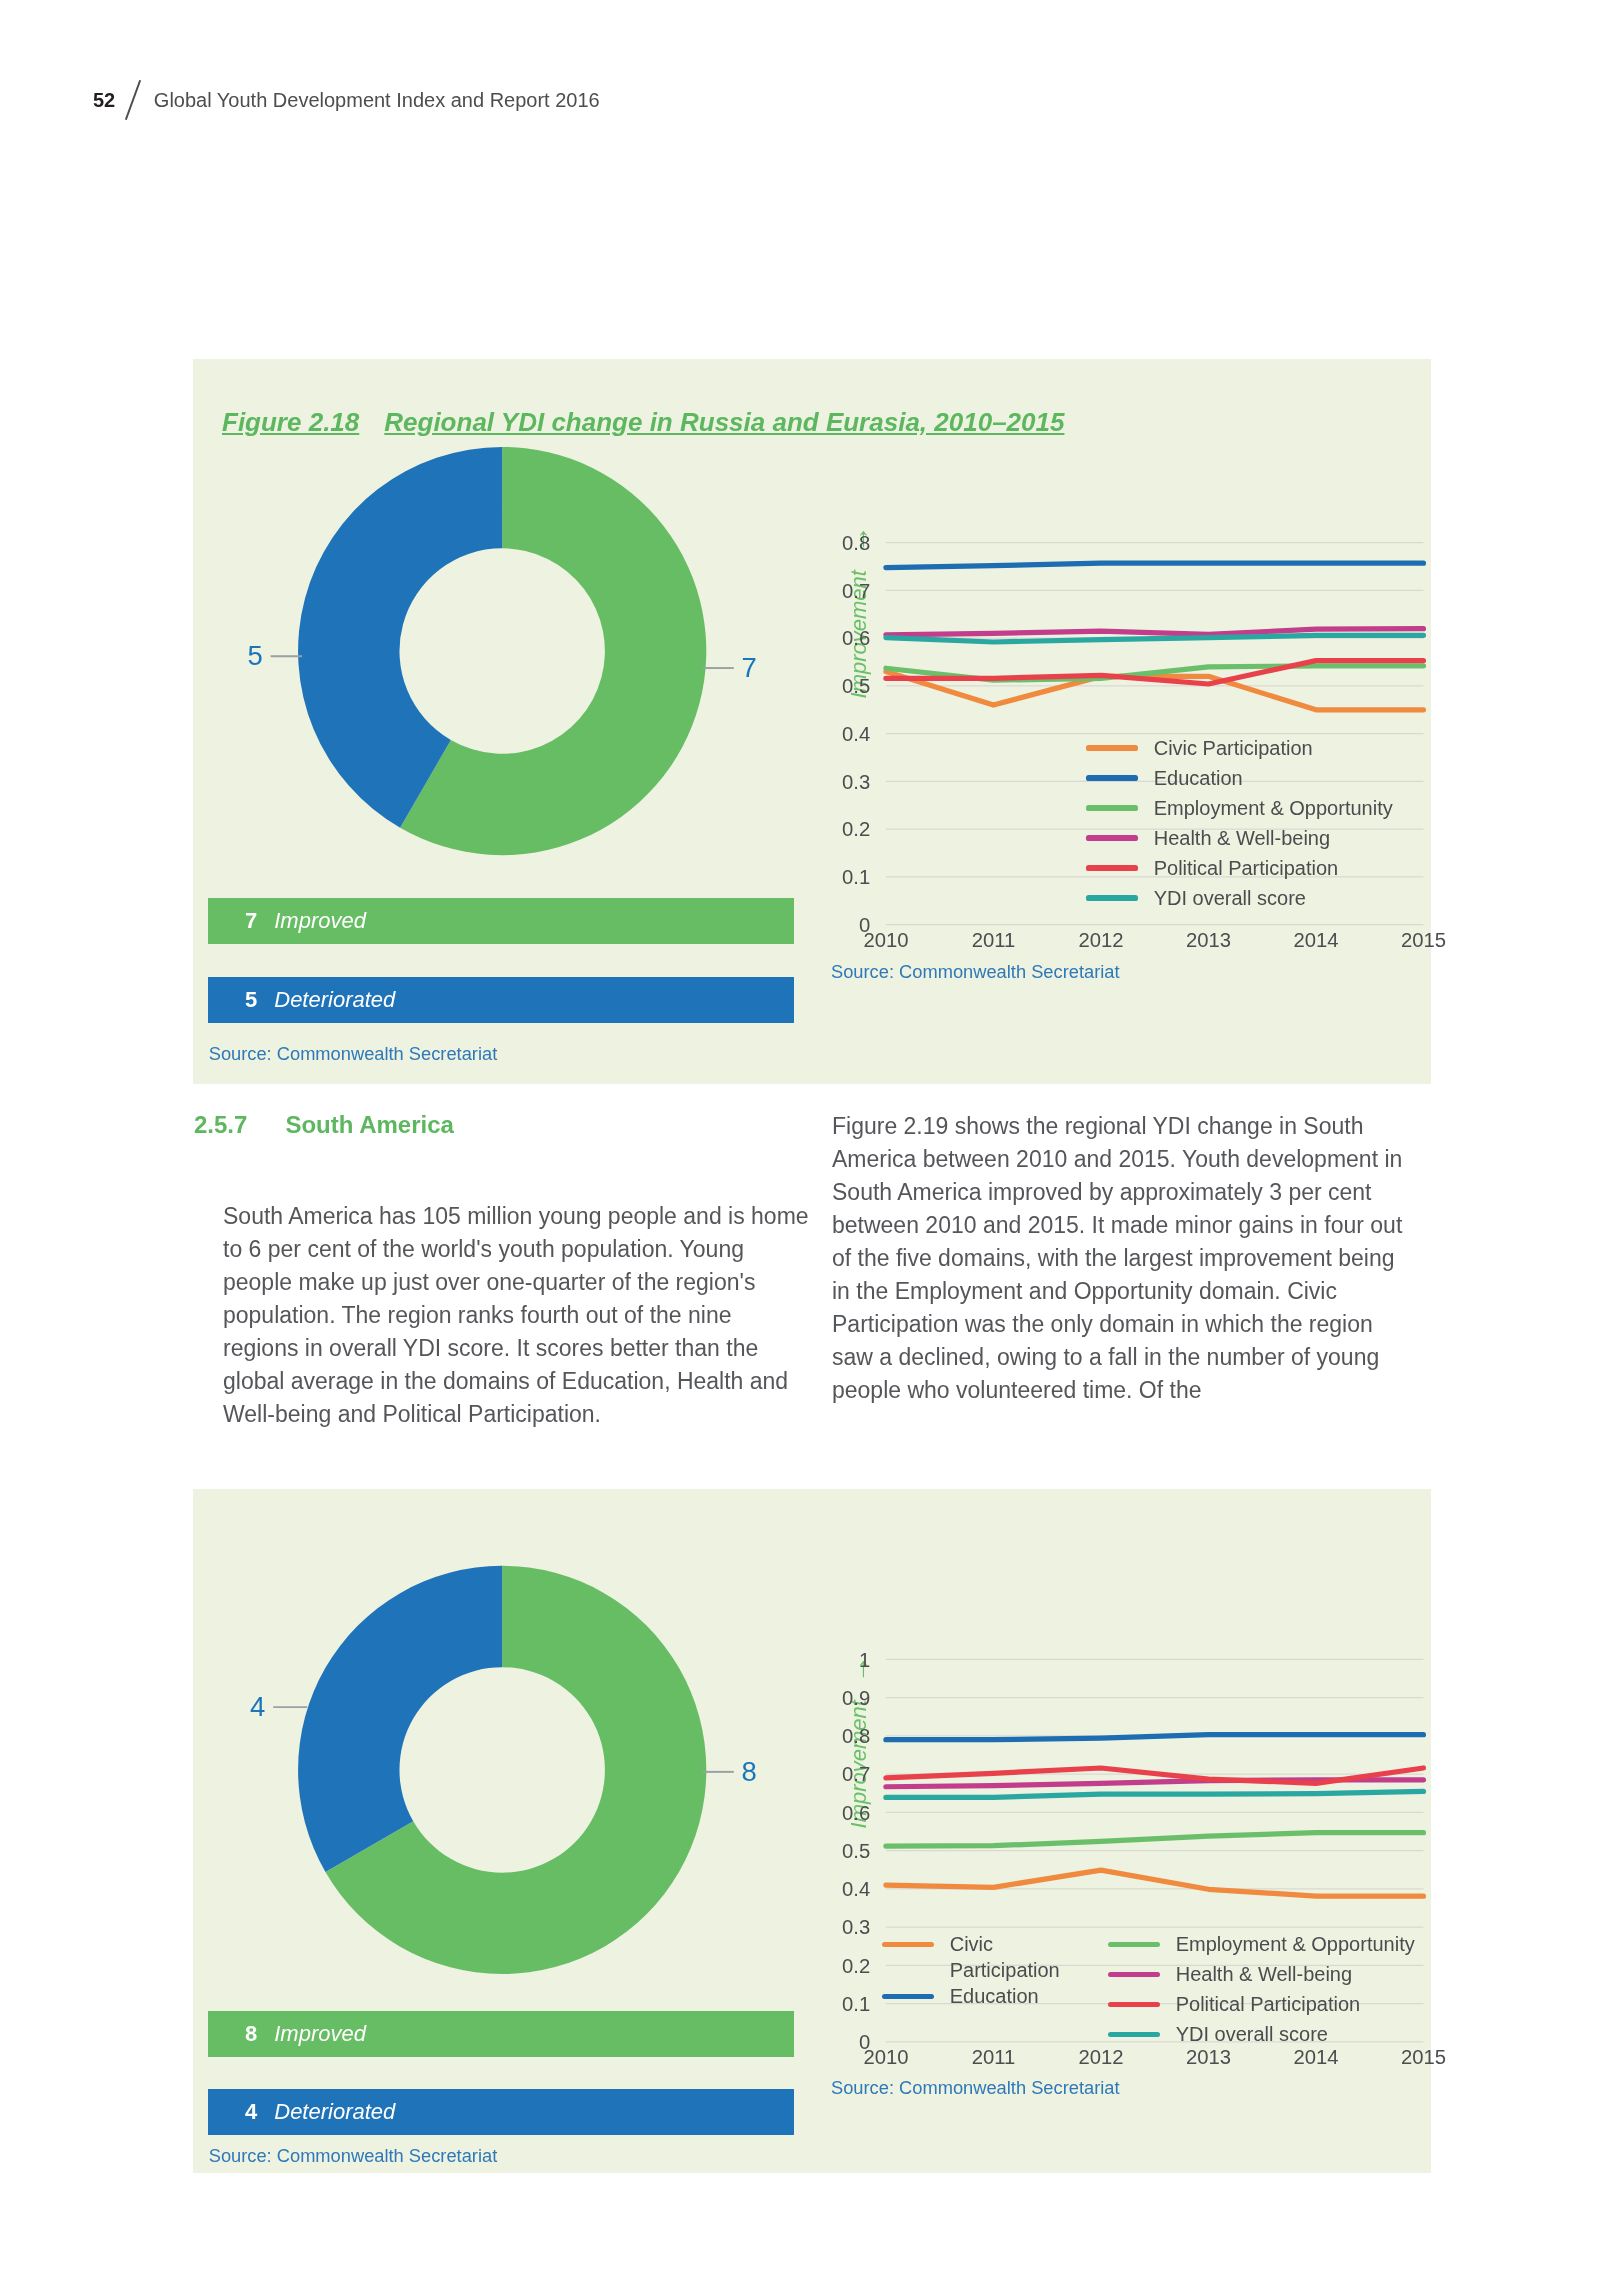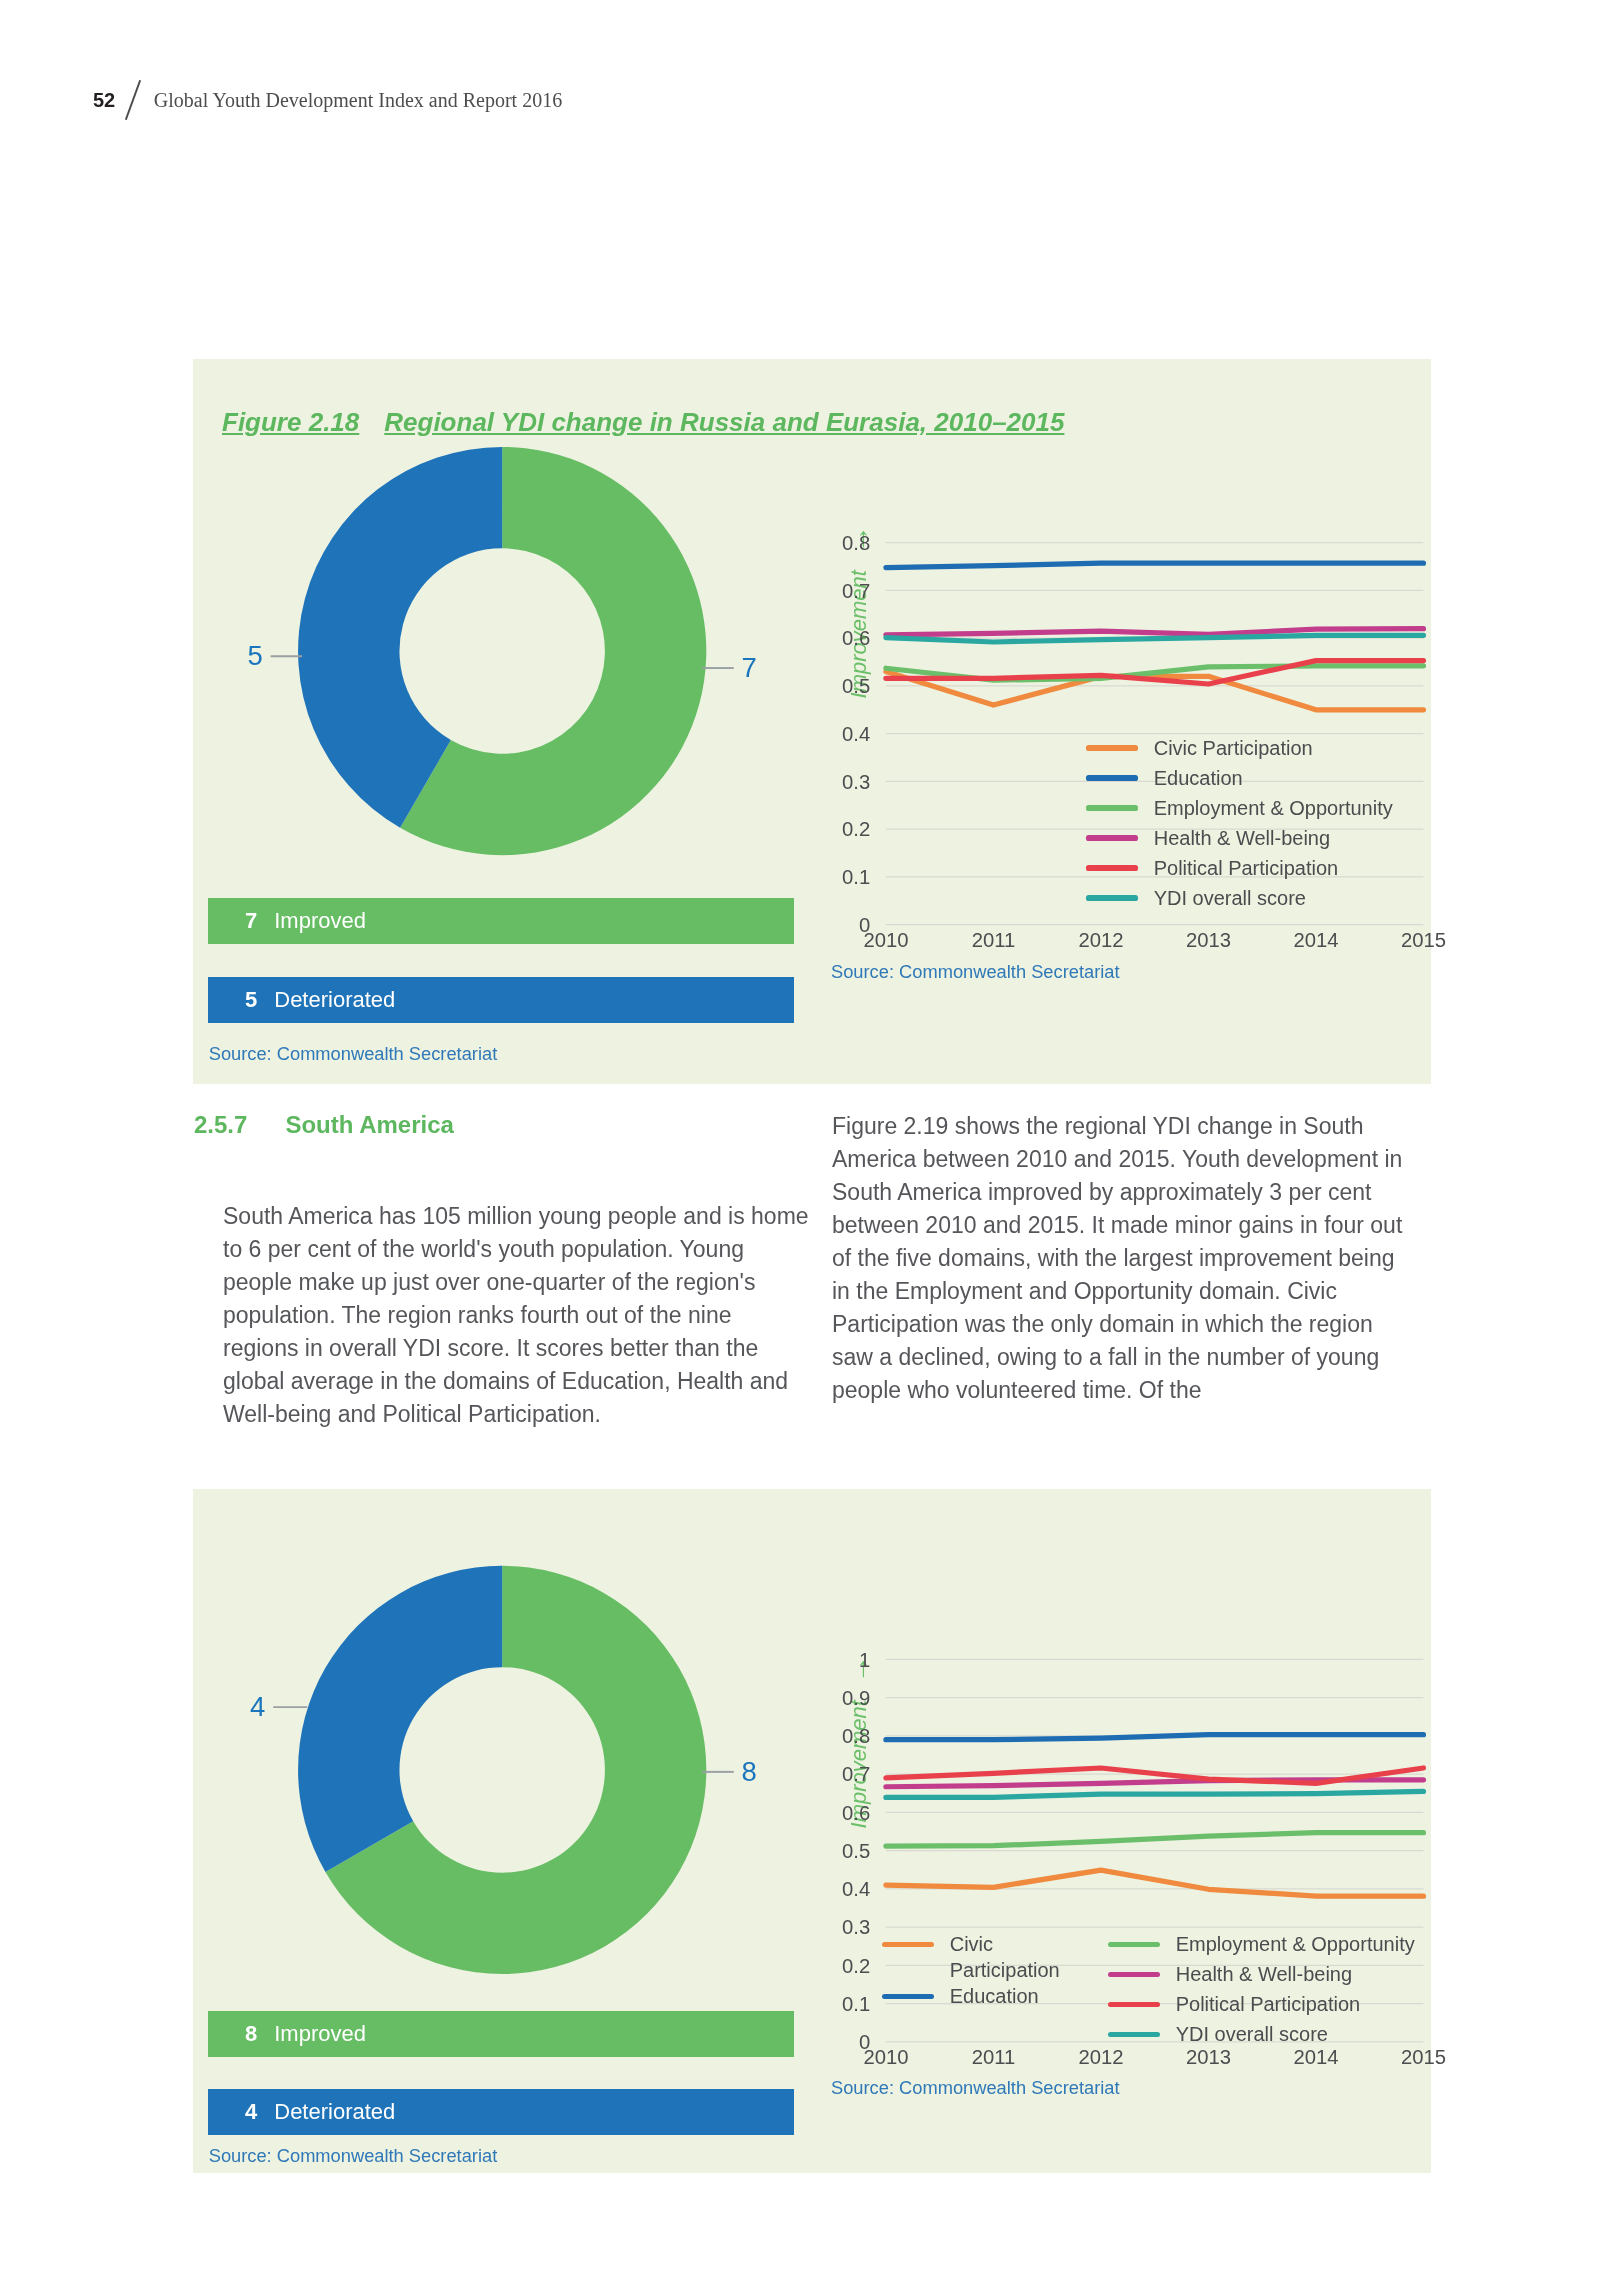--- a/index.html
+++ b/index.html
@@ -4,39 +4,39 @@
 <style>
   html,body{margin:0;padding:0;background:#fff;}
   .page{position:relative;width:1623px;height:2295px;background:#ffffff;
         font-family:"Liberation Sans", sans-serif;color:#55565a;overflow:hidden;}
 
   
   .hdr{position:absolute;left:93px;top:77px;display:flex;align-items:center;height:46px;}
   .hdr .num{font-size:20px;font-weight:bold;color:#231f20;}
   .hdr .slash{display:inline-block;width:2px;height:42px;background:#4c4d4f;
               transform:rotate(20deg);margin:0 19.6px 0 17px;}
-  .hdr .rtitle{font-size:20px;color:#4c4d4f;font-family:Liberation Serif, serif;}
+  .hdr .rtitle{font-size:20px;color:#4c4d4f;}
 
   
   .panel{position:absolute;left:193px;width:1238px;background:#edf2e1;}
   #fig1{top:359px;height:725px;}
   #fig2{top:1489px;height:684px;}
   .fig-title{position:absolute;left:29px;top:48px;margin:0;font-size:26px;font-style:italic;
              font-weight:600;color:#5db75f;white-space:nowrap;text-decoration:underline;}
   .fig-title .flabel{margin-right:25px;}
 
   svg.donut{position:absolute;left:39px;top:65px;overflow:visible;}
   svg.linechart{position:absolute;left:638px;overflow:visible;}
   #fig1 svg.linechart{top:151px;}
   #fig2 svg.linechart{top:120px;}
 
   .bar{position:absolute;left:15px;width:586px;height:46px;display:flex;align-items:center;
        color:#ffffff;font-size:22px;}
   .bar .bnum{font-weight:bold;padding-left:37px;}
-  .bar .blab{padding-left:17px;}
+  .bar .blab{padding-left:17px;font-style:italic;}
   .bar.green{background:#66bd63;}
   .bar.blue{background:#1e73b9;}
   #fig1 .bar.green{top:539px;} #fig1 .bar.blue{top:618px;}
   #fig2 .bar.green{top:522px;} #fig2 .bar.blue{top:600px;}
 
   .src{position:absolute;font-size:18.3px;color:#2f79b8;white-space:nowrap;}
   #fig1 .src-left{left:15.7px;top:684px;} #fig2 .src-left{left:15.7px;top:656px;}
   #fig1 .src-chart{left:638px;top:602px;} #fig2 .src-chart{left:638px;top:588px;}
 
   .ylab{position:absolute;left:561px;top:238px;width:209px;height:30px;

